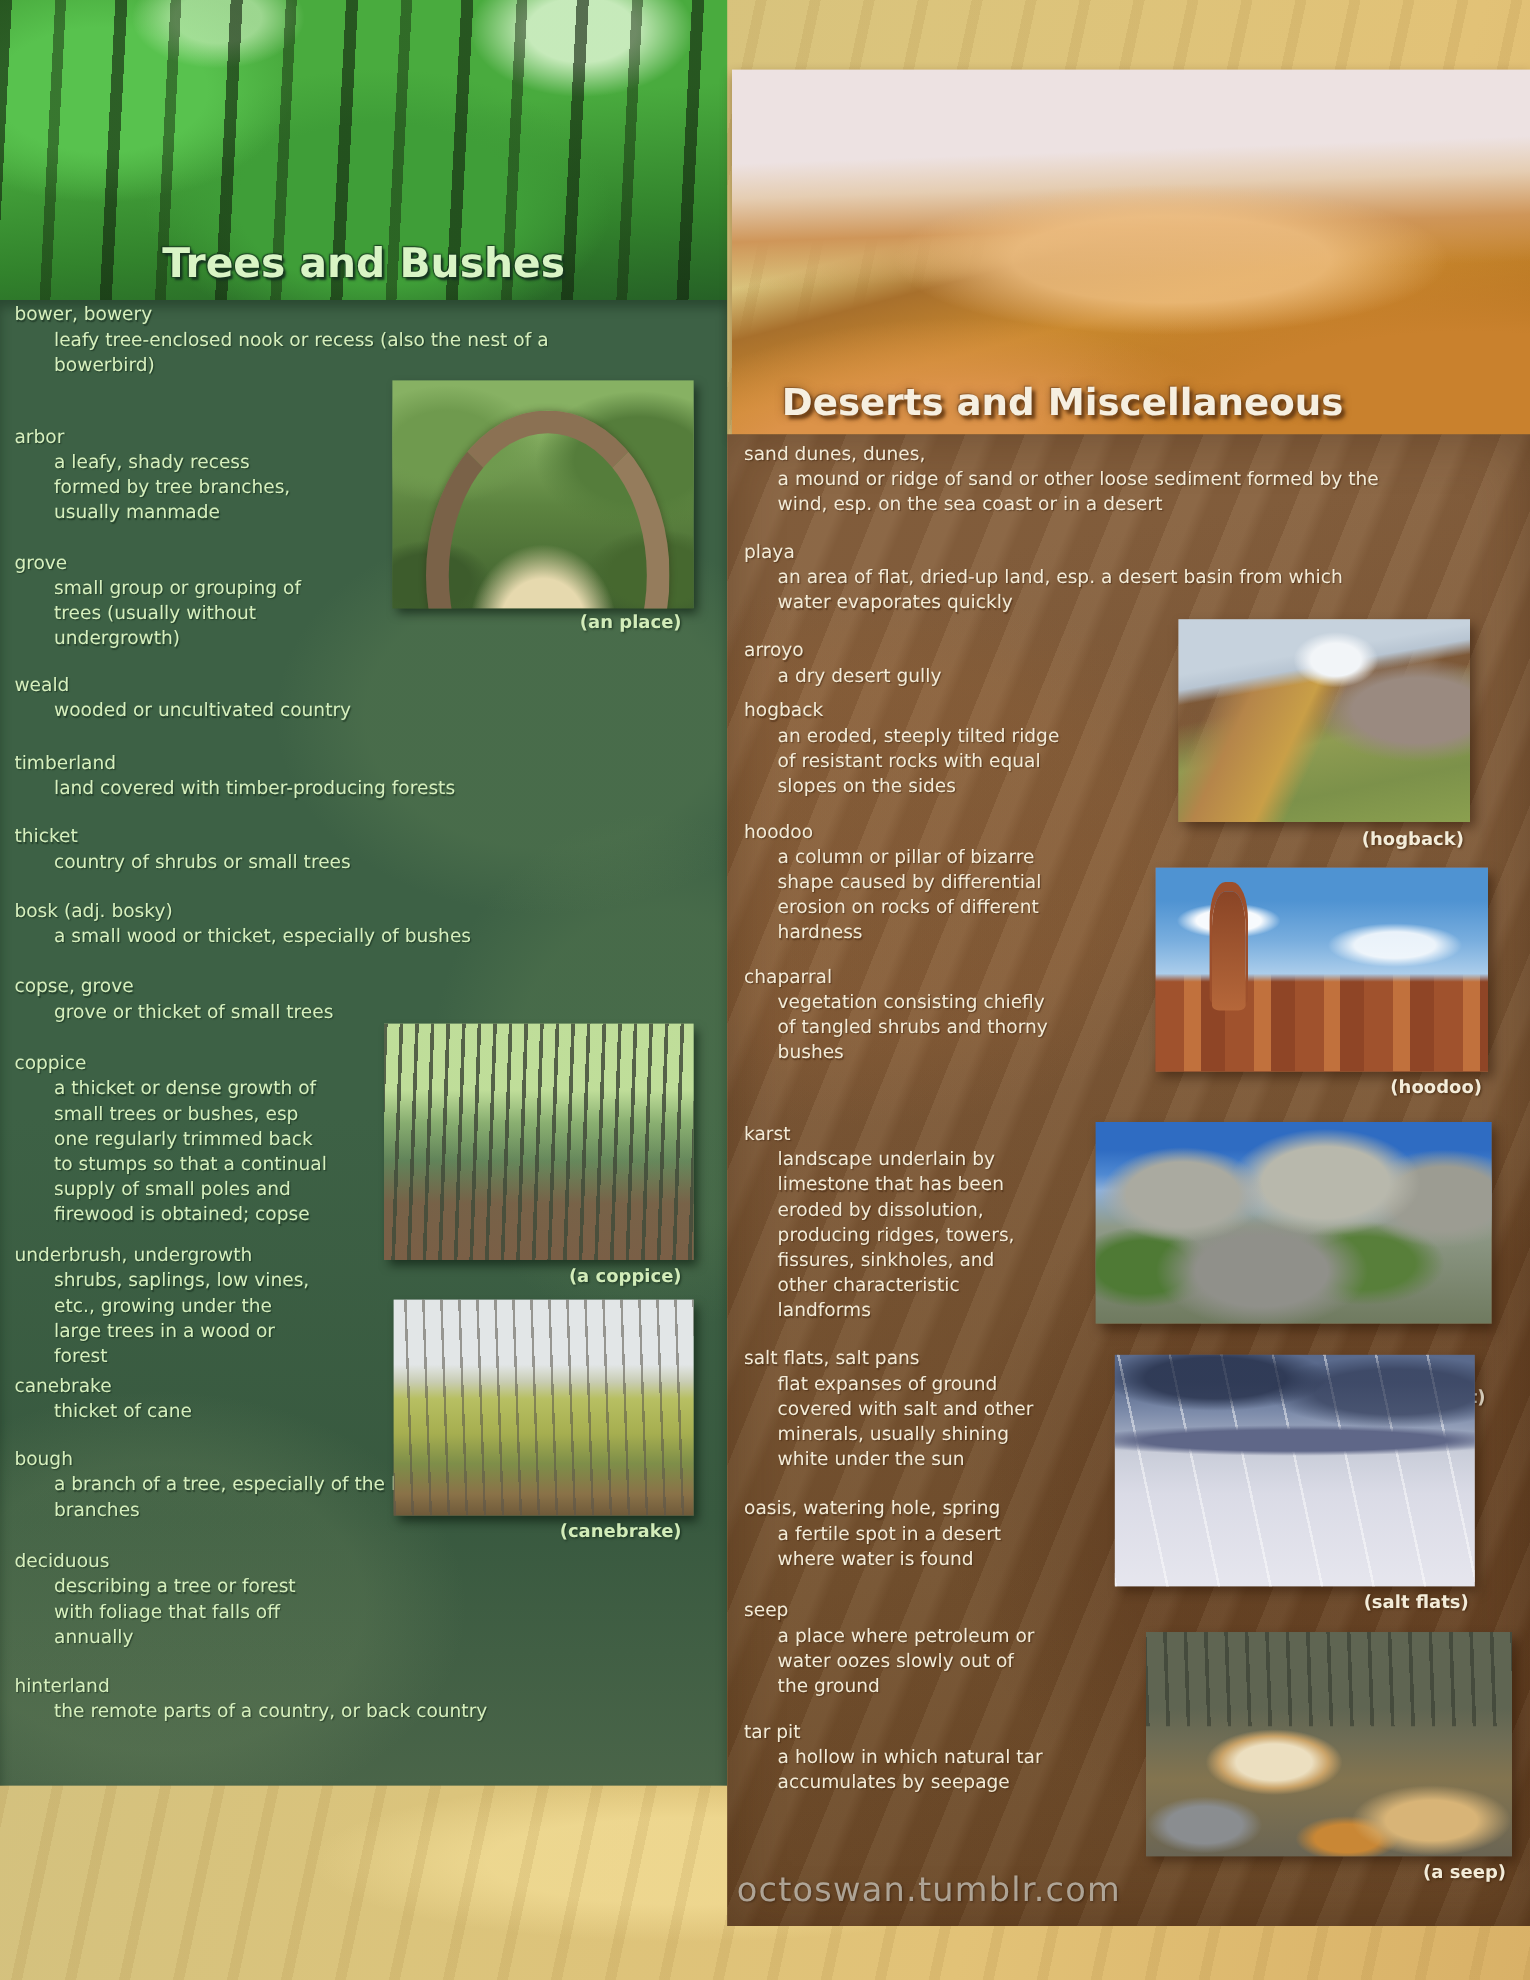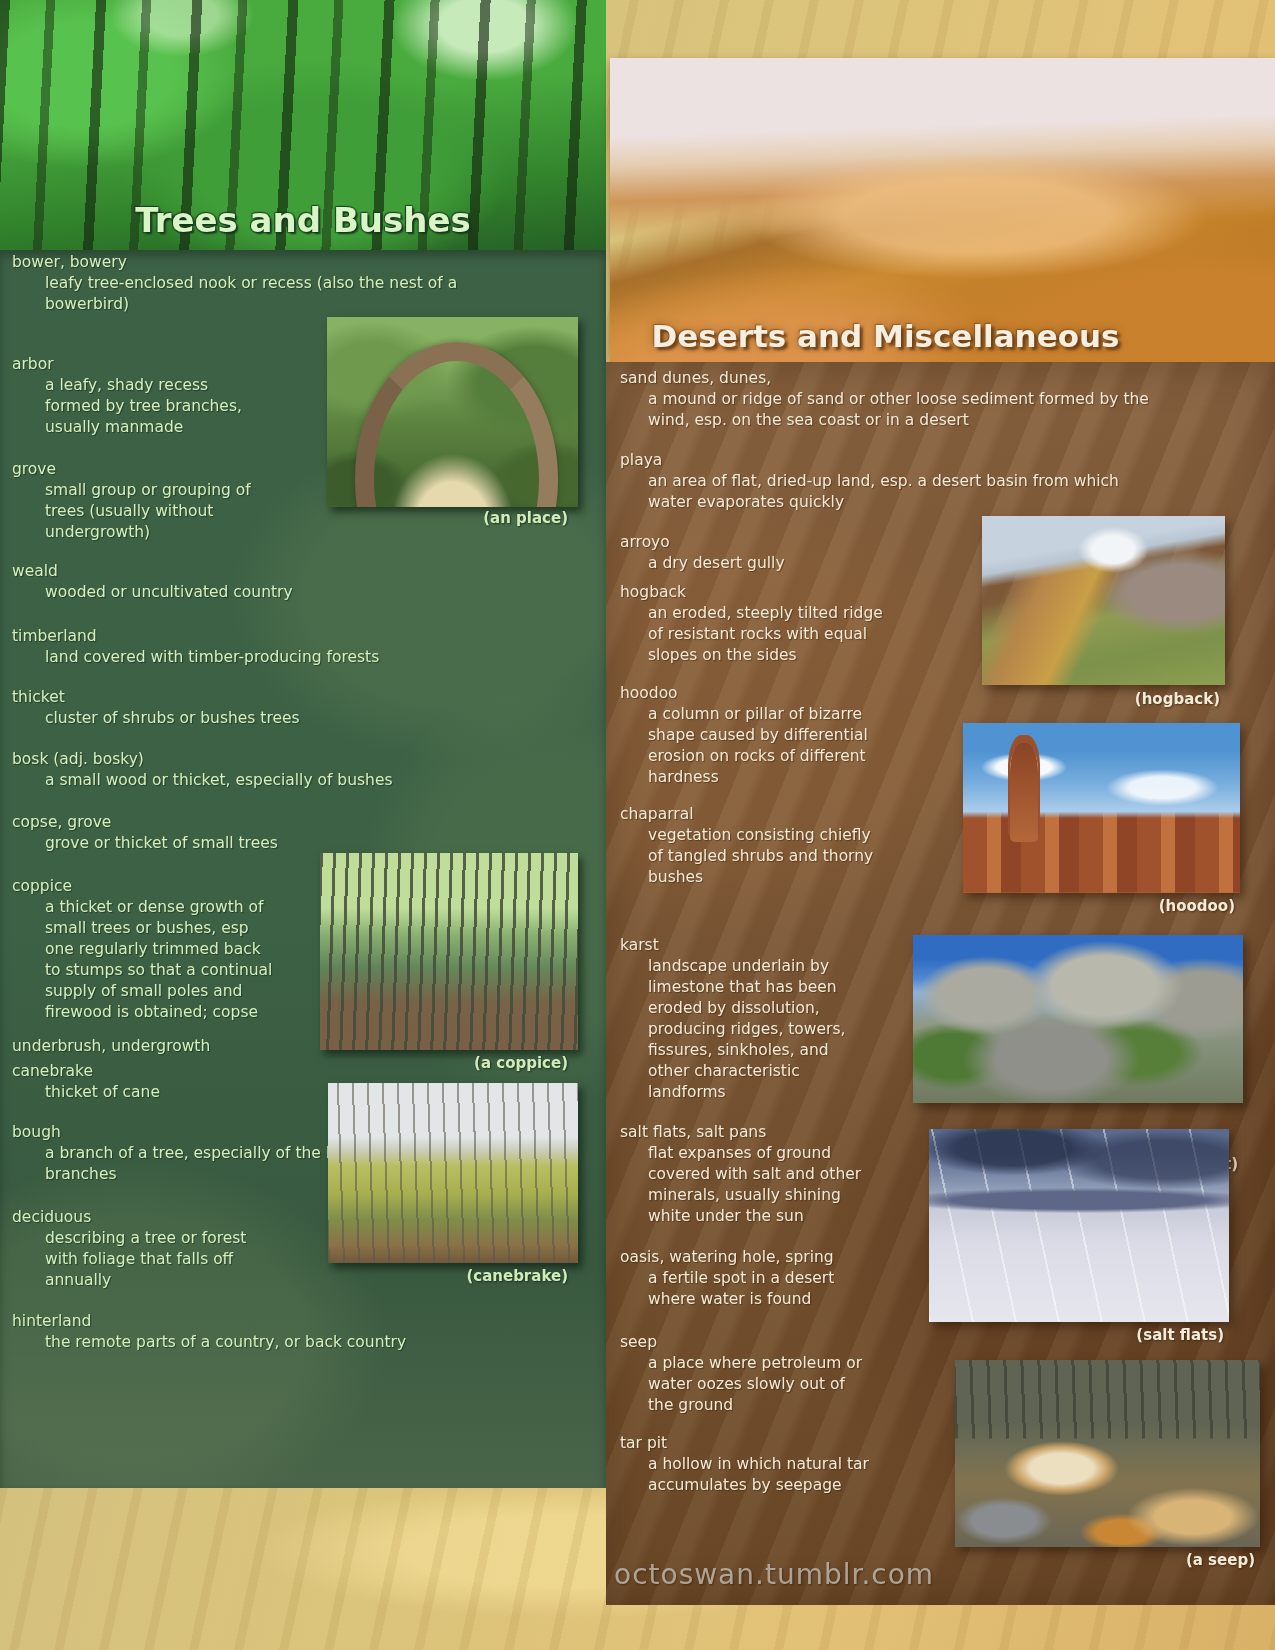--- a/index.html
+++ b/index.html
@@ -202,41 +202,45 @@
         <div class="entry" style="margin-bottom: 23px;">
           <div class="term">weald</div>
           <div class="definition">wooded or uncultivated country</div>
         </div>
         <div class="entry" style="margin-bottom: 19px;">
           <div class="term">timberland</div>
           <div class="definition">land covered with timber-producing forests</div>
         </div>
         <div class="entry" style="margin-bottom: 20px;">
           <div class="term">thicket</div>
-          <div class="definition">cluster of shrubs or bushes trees</div>
+          <div class="definition">country of shrubs or small trees</div>
         </div>
         <div class="entry" style="margin-bottom: 21px;">
           <div class="term">bosk (adj. bosky)</div>
           <div class="definition">a small wood or thicket, especially of bushes</div>
         </div>
         <div class="entry" style="margin-bottom: 22px;">
           <div class="term">copse, grove</div>
           <div class="definition">grove or thicket of small trees</div>
         </div>
         <div class="entry" style="margin-bottom: 13px;">
           <div class="term">coppice</div>
           <div class="definition">a thicket or dense growth of
 small trees or bushes, esp
 one regularly trimmed back
 to stumps so that a continual
 supply of small poles and
 firewood is obtained; copse</div>
         </div>
         <div class="entry" style="margin-bottom: 4px;">
           <div class="term">underbrush, undergrowth</div>
+          <div class="definition">shrubs, saplings, low vines,
+etc., growing under the
+large trees in a wood or
+forest</div>
         </div>
         <div class="entry" style="margin-bottom: 19px;">
           <div class="term">canebrake</div>
           <div class="definition">thicket of cane</div>
         </div>
         <div class="entry" style="margin-bottom: 22px;">
           <div class="term">bough</div>
           <div class="definition">a branch of a tree, especially of the larger or main
 branches</div>
         </div>

